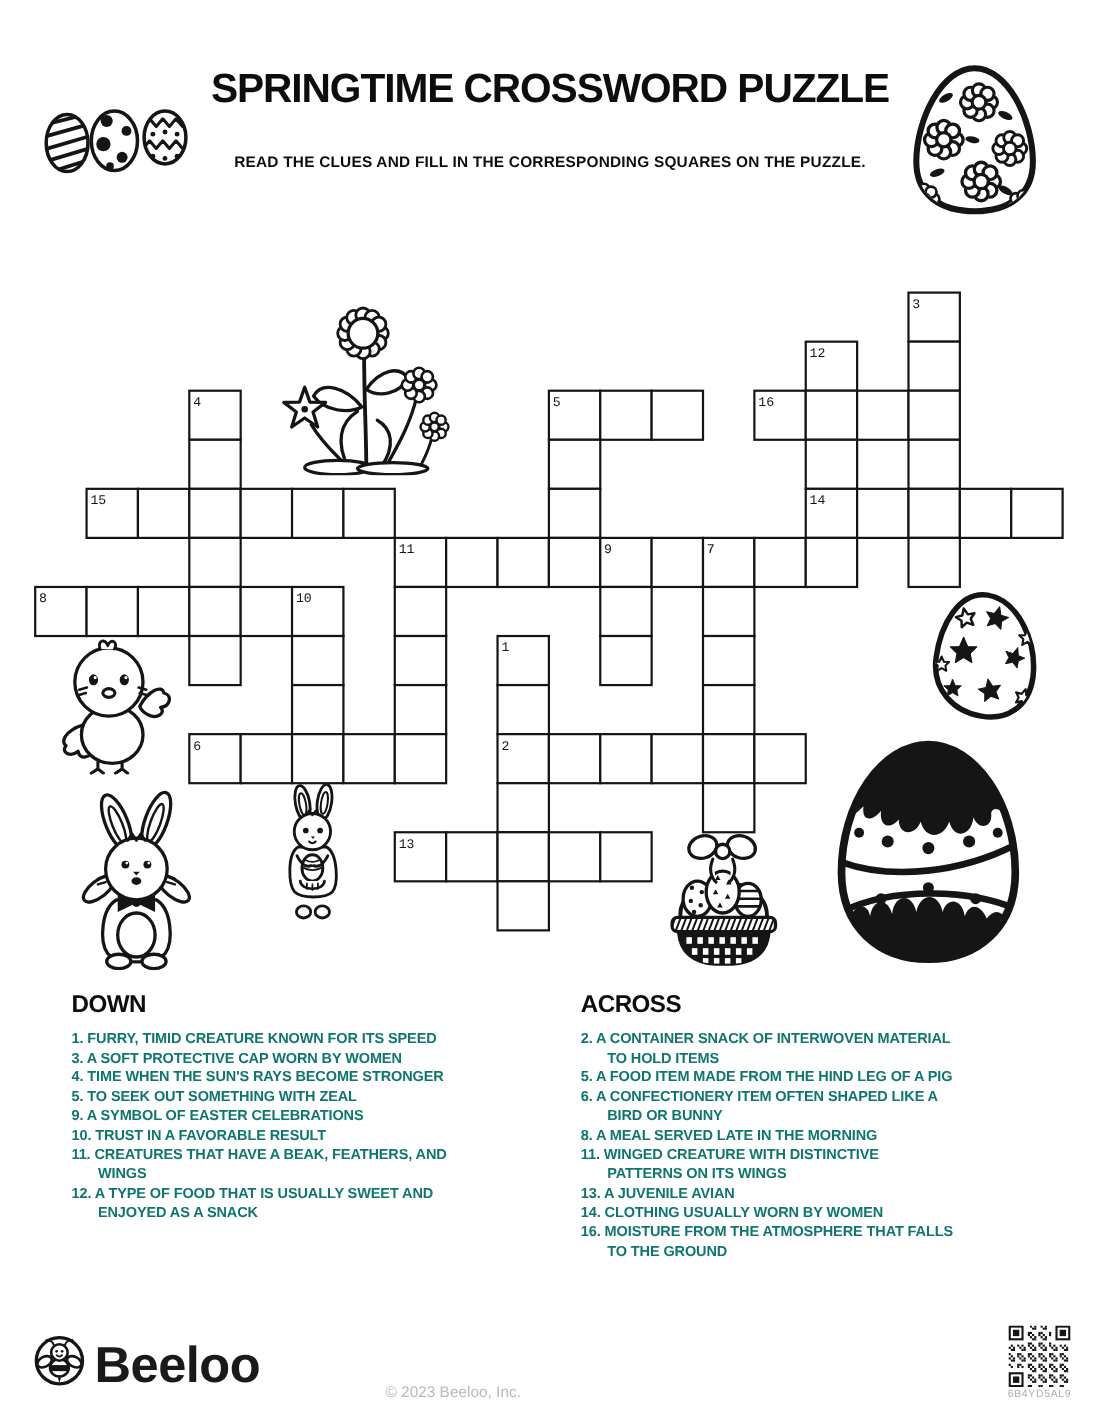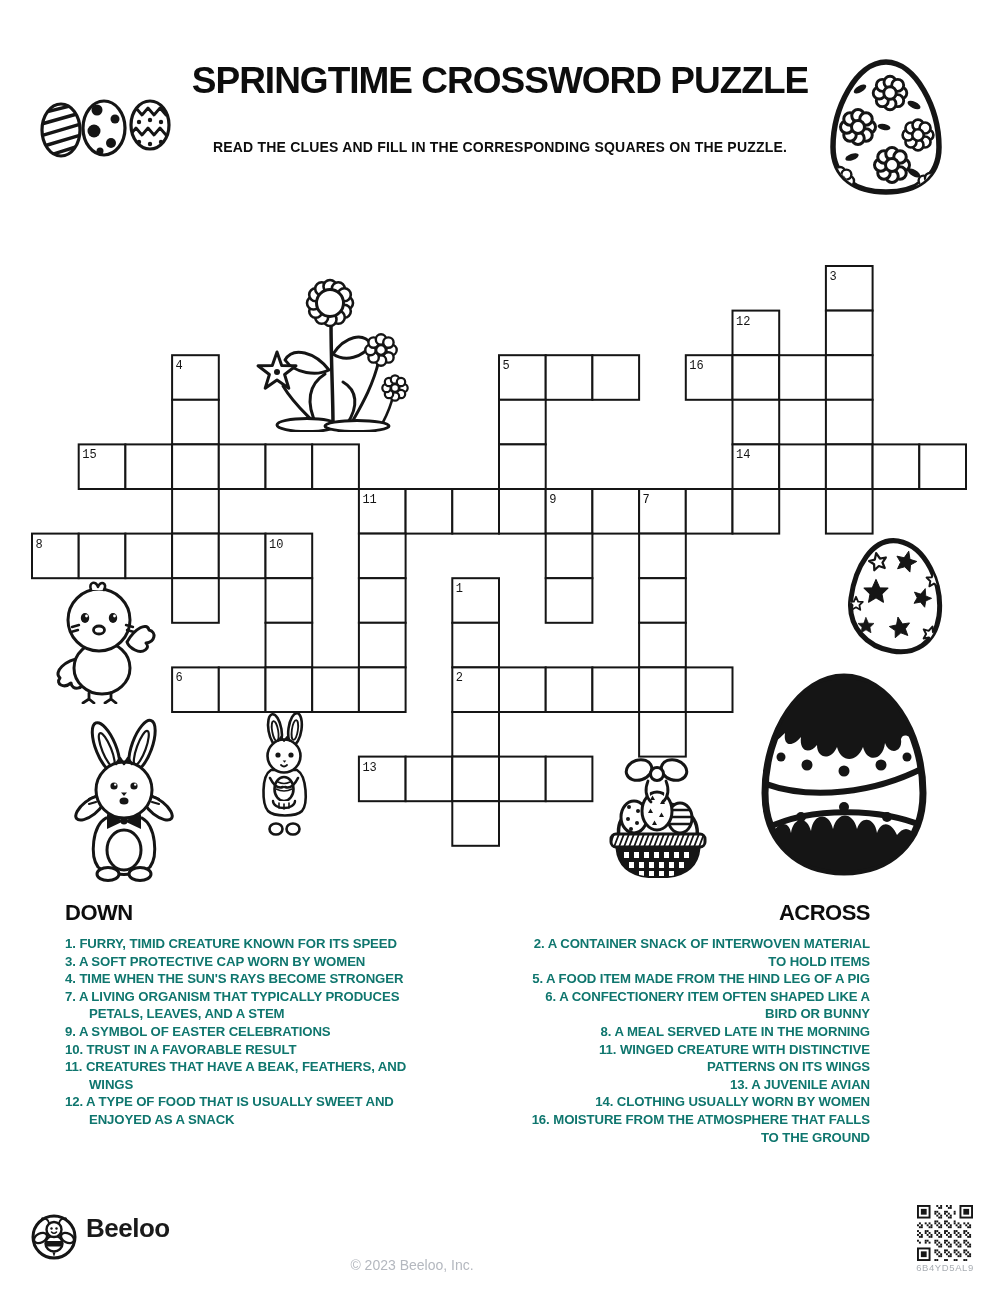--- a/index.html
+++ b/index.html
@@ -22,26 +22,26 @@
 
   .clue-col h2 {
     font-size:22px; font-weight:800; letter-spacing:-.5px; color:#0d0d0d;
   }
   .clue-col ul { list-style:none; margin-top:9px; }
   .clue-col li {
     font-size:13.2px; font-weight:700; line-height:17.6px; letter-spacing:-.1px;
     padding-left:24px; text-indent:-24px; color:#0f766e;
   }
   #down-col  { left:65px;  top:900px; width:352px; }
-  #across-col{ left:528px; top:900px; width:342px;text-align:right; }
+  #across-col{ left:528px; top:900px; width:342px; }
 
   .cell { fill:#ffffff; stroke:#151515; stroke-width:2; }
   .cellnum { font-family:"Liberation Mono", monospace; font-size:12px; fill:#151515; }
 
-  .brand-name { left:86px; top:1213px; font-size:26px; font-weight:800; letter-spacing:-.5px; color:#1a1a1a; }
+  .brand-name { left:86px; top:1213px; font-size:46px; font-weight:800; letter-spacing:-.5px; color:#1a1a1a; }
   .copyright { left:0; top:1257px; width:824px; text-align:center; font-size:14px; color:#b4b8bf; }
   .qr-label  { left:900px; top:1262px; width:90px; text-align:center; font-size:9.5px; letter-spacing:.6px; color:#a9aeb4; }
 </style>
 </head>
 <body>
 
 <div class="page">
 
   <div class="abs" style="left:40px; top:98px;">
     <svg width="138" height="60" viewBox="0 0 138 60" fill="none" stroke="#151515" stroke-linecap="round" stroke-linejoin="round">
@@ -477,21 +477,21 @@
       </g>
     </svg>
   </div>
 
   <div class="abs clue-col" id="down-col">
     <h2>DOWN</h2>
     <ul id="down-list">
         <li><span>1. </span><span>FURRY, TIMID CREATURE KNOWN FOR ITS SPEED</span></li>
         <li><span>3. </span><span>A SOFT PROTECTIVE CAP WORN BY WOMEN</span></li>
         <li><span>4. </span><span>TIME WHEN THE SUN'S RAYS BECOME STRONGER</span></li>
-        <li><span>7. </span><span>A LIVING ORGANISM THAT TYPICALLY PRODUCES PETALS, LEAVES, AND A STEM</span></li>
+        <li><span>5. </span><span>TO SEEK OUT SOMETHING WITH ZEAL</span></li>
         <li><span>9. </span><span>A SYMBOL OF EASTER CELEBRATIONS</span></li>
         <li><span>10. </span><span>TRUST IN A FAVORABLE RESULT</span></li>
         <li><span>11. </span><span>CREATURES THAT HAVE A BEAK, FEATHERS, AND WINGS</span></li>
         <li><span>12. </span><span>A TYPE OF FOOD THAT IS USUALLY SWEET AND ENJOYED AS A SNACK</span></li>
       </ul>
   </div>
 
   <div class="abs clue-col" id="across-col">
     <h2>ACROSS</h2>
     <ul id="across-list">

